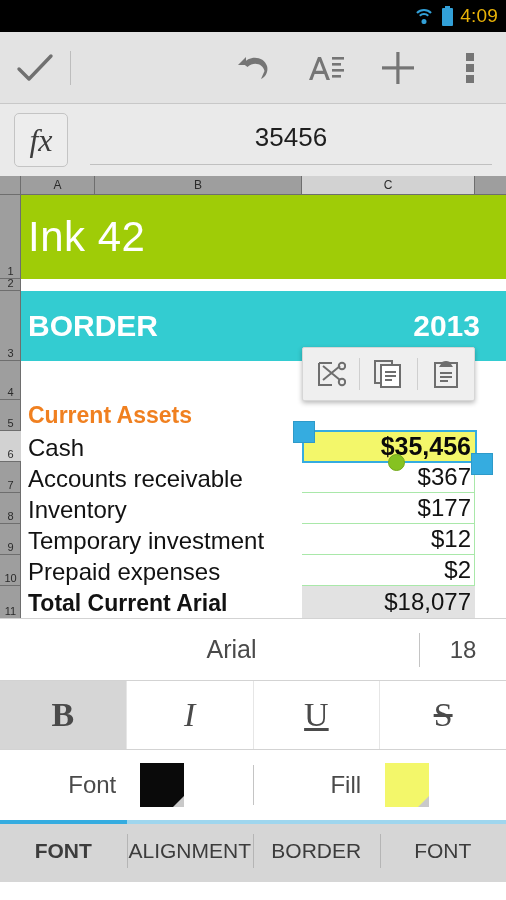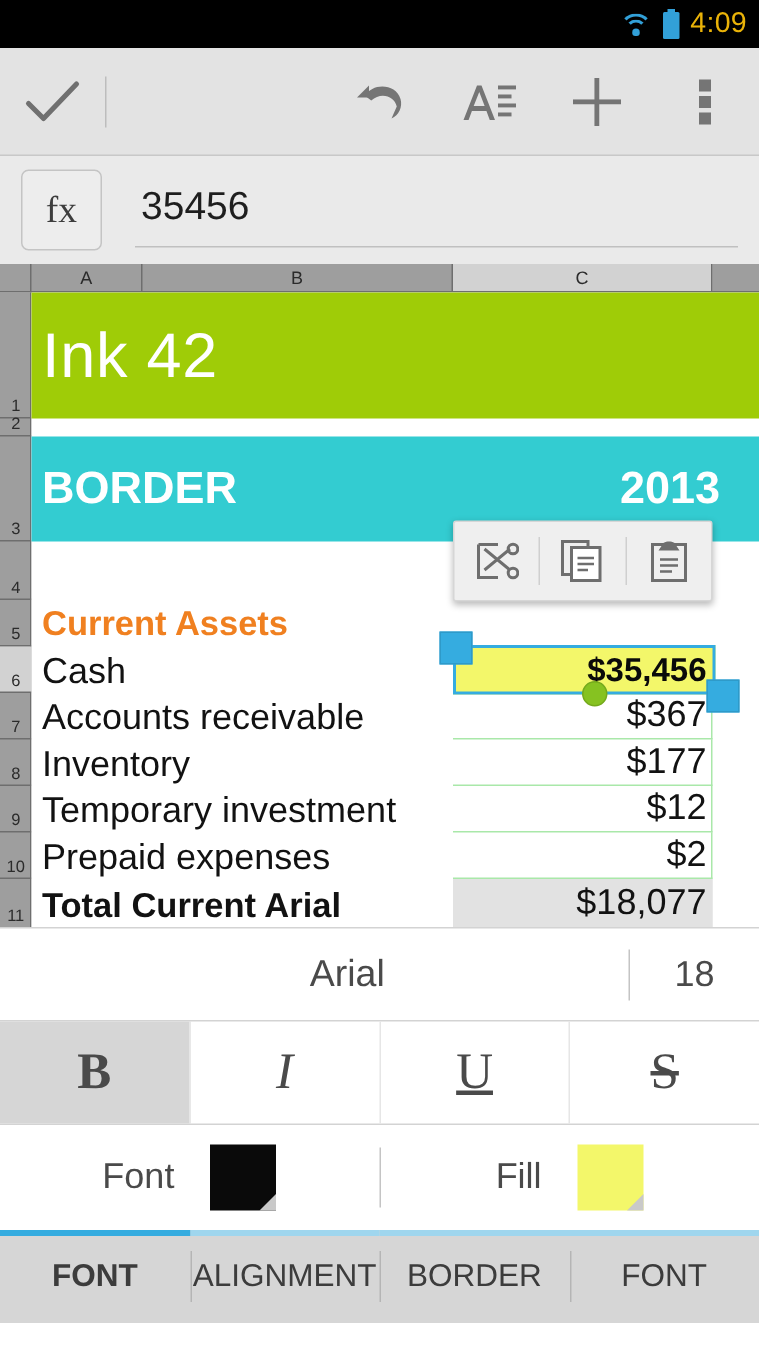--- a/index.html
+++ b/index.html
@@ -58,28 +58,28 @@
   .formulabar {
     height: 72px; background: #EAEAEA;
     display: flex; align-items: center; padding: 0 14px;
   }
   .fx-btn {
     width: 54px; height: 54px; border: 1px solid #C4C4C4; border-radius: 5px;
     background: #EDEDED; display:flex; align-items:center; justify-content:center;
     cursor: pointer; flex: none;
   }
   .fx-glyph {
-    font-family: "Liberation Serif", serif; 
-    font-size: 25px; color: #3D3D3D; line-height: 1;
+    font-family: "Liberation Serif", serif; font-style: italic;
+    font-size: 32px; color: #3D3D3D; line-height: 1;
   }
   .formula-input {
     flex: 1; margin-left: 22px; height: 50px;
     border: none; border-bottom: 1px solid #C0C0C0; background: transparent;
     font-family: "Liberation Sans", sans-serif; font-size: 26px; color: #1E1E1E;
-    padding: 0 4px 4px 4px; outline: none;
+    padding: 0 4px 4px 4px; outline: none; text-align: center;
   }
 
   
   .sheet { position: relative; height: 442px; background: #fff; overflow: hidden; }
 
   .colhead {
     display: flex; height: 19px;
     background: #9E9E9E; border-bottom: 1px solid #6E6E6E;
   }
   .colhead .cell {
@@ -144,21 +144,21 @@
   .c-cell.total {
     background: #E2E2E2; border-color: #E2E2E2;
   }
 
   
   .selcell {
     position: absolute; left: 281px; width: 175px;
     background: #F3F76A; border: 2px solid #35ACE0;
     display: flex; align-items: center; justify-content: flex-end;
     padding-right: 4px;
-    font-size: 22px; font-weight: bold; color: #0A0A0A; line-height: 1;
+    font-size: 25px; font-weight: bold; color: #0A0A0A; line-height: 1;
   }
   .handle {
     position: absolute; width: 22px; height: 22px;
     background: #35ACE0; border: 1px solid #2E9AC9;
   }
   .fillhandle {
     position: absolute; width: 17px; height: 17px; border-radius: 50%;
     background: #86C221; border: 1px solid #74A91C;
   }
 

